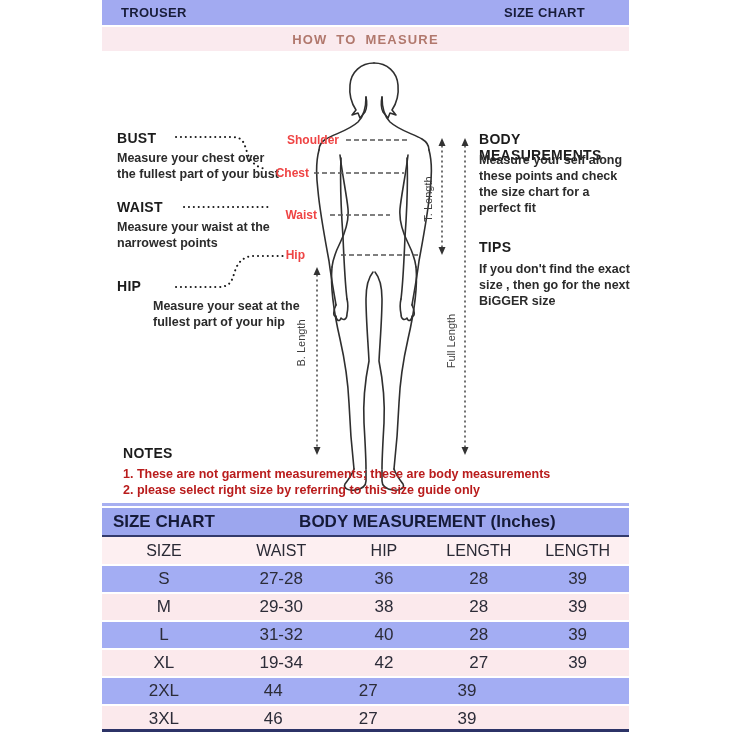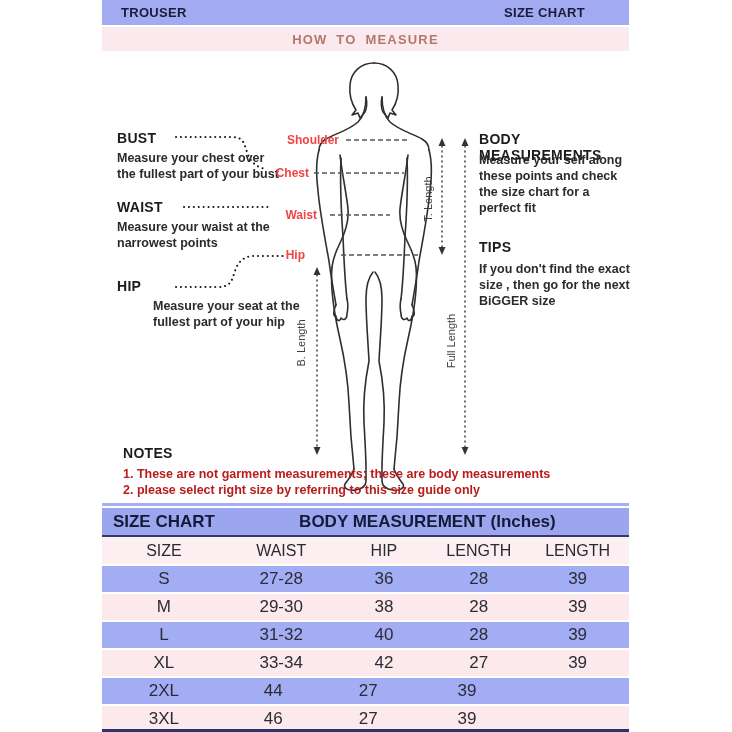--- a/index.html
+++ b/index.html
@@ -168,21 +168,21 @@
       </div>
       <div class="trow drow row-lav">
         <div class="c0">L</div>
         <div class="c1">31-32</div>
         <div class="c2">40</div>
         <div class="c3">28</div>
         <div class="c4">39</div>
       </div>
       <div class="trow drow row-pink">
         <div class="c0">XL</div>
-        <div class="c1">33-34</div>
+        <div class="c1">19-34</div>
         <div class="c2">42</div>
         <div class="c3">27</div>
         <div class="c4">39</div>
       </div>
       <div class="trow drow row-lav">
         <div class="c0">2XL</div>
         <div class="c2">44</div>
         <div class="c3">27</div>
         <div class="c4">39</div>
       </div>

